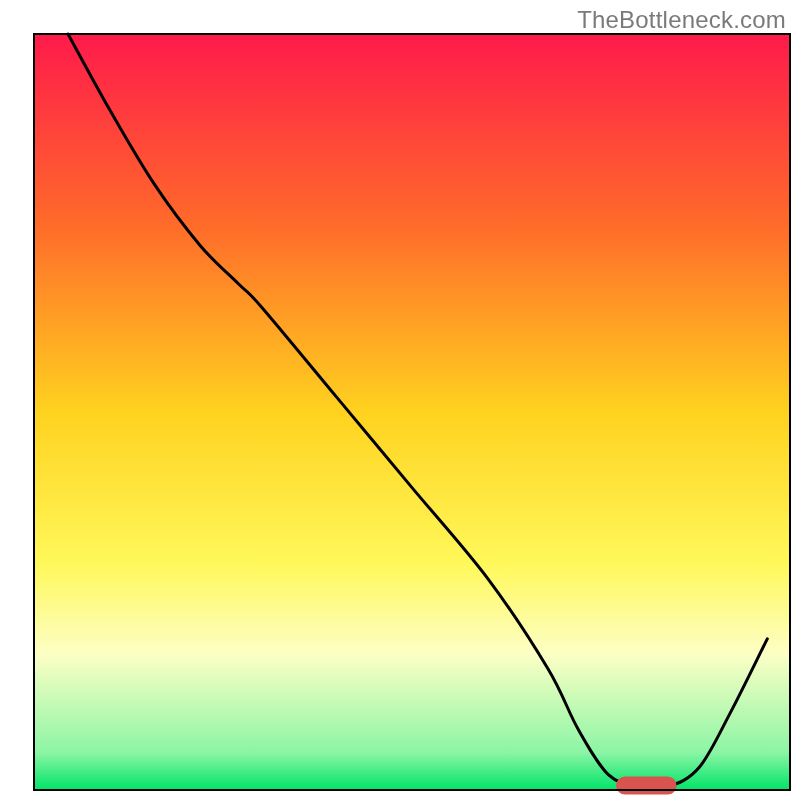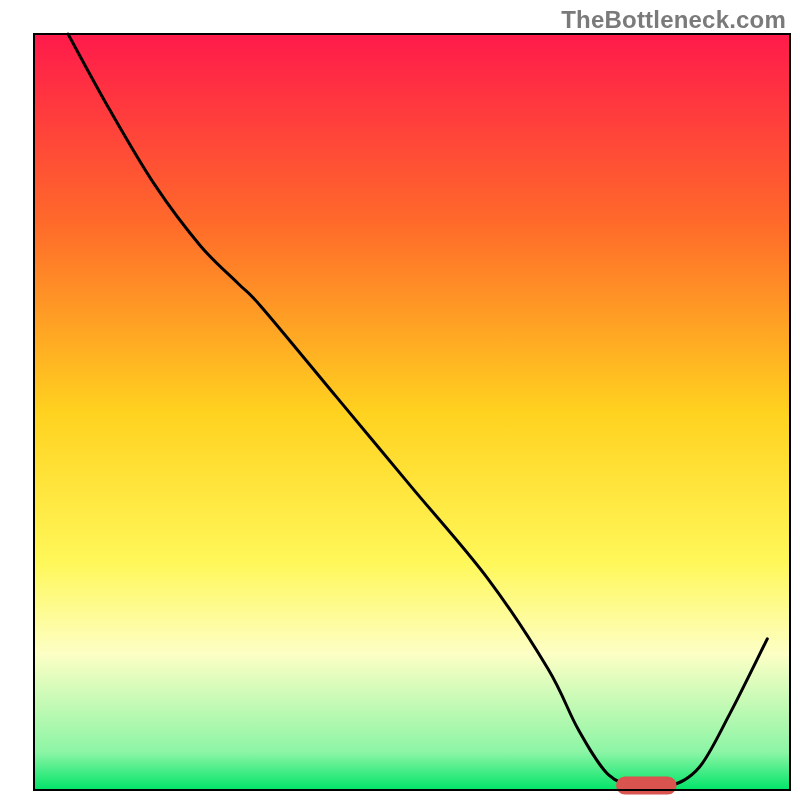--- a/index.html
+++ b/index.html
@@ -15,21 +15,21 @@
     position: relative;
     width: 800px;
     height: 800px;
   }
   .watermark {
     position: absolute;
     top: 6px;
     right: 14px;
     font-size: 24px;
     color: #7a7a7a;
-    font-weight: 700;
+    font-weight: 400;
     letter-spacing: 0.2px;
     pointer-events: none;
   }
   svg {
     display: block;
   }
 </style>
 </head>
 <body>
 

